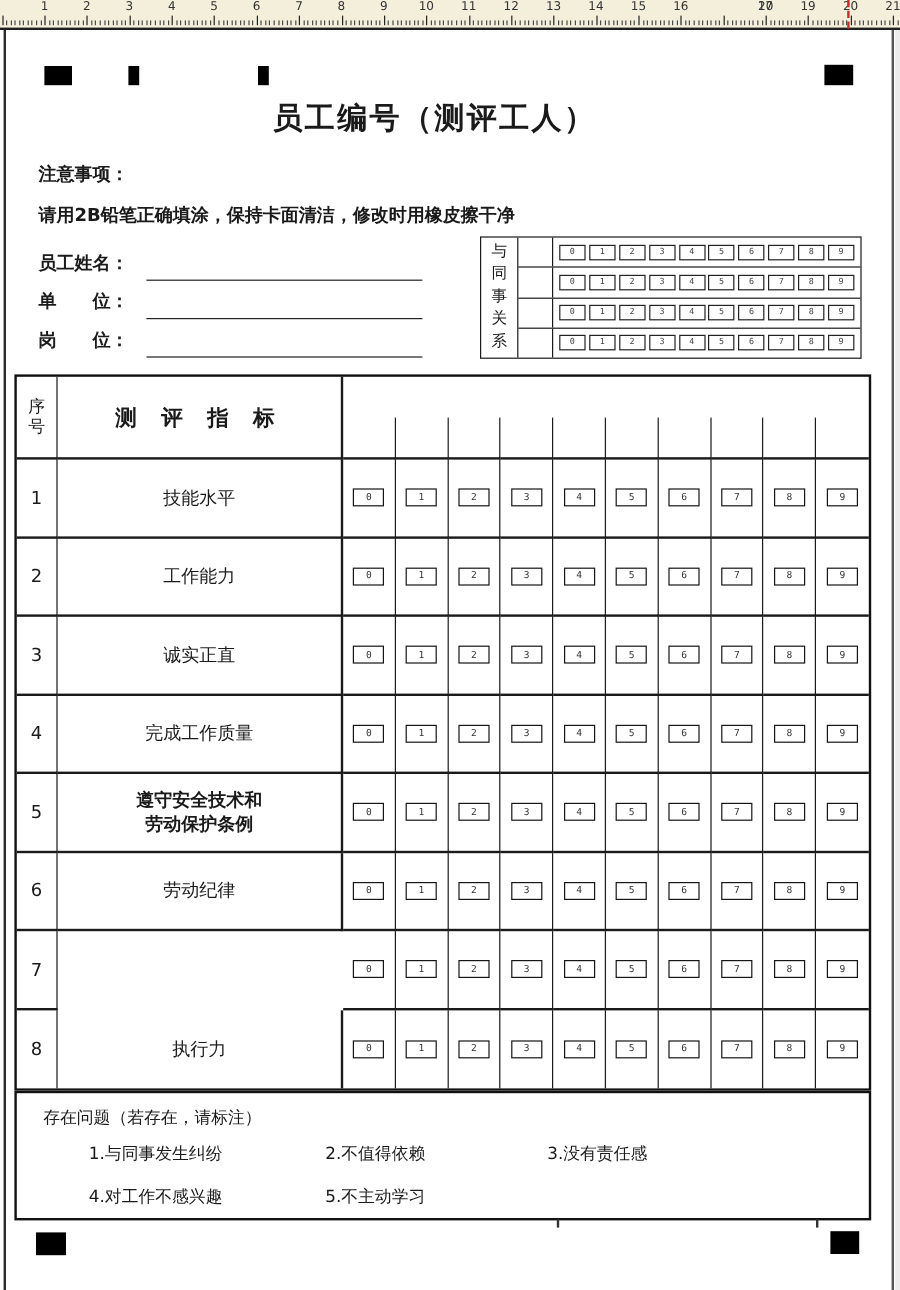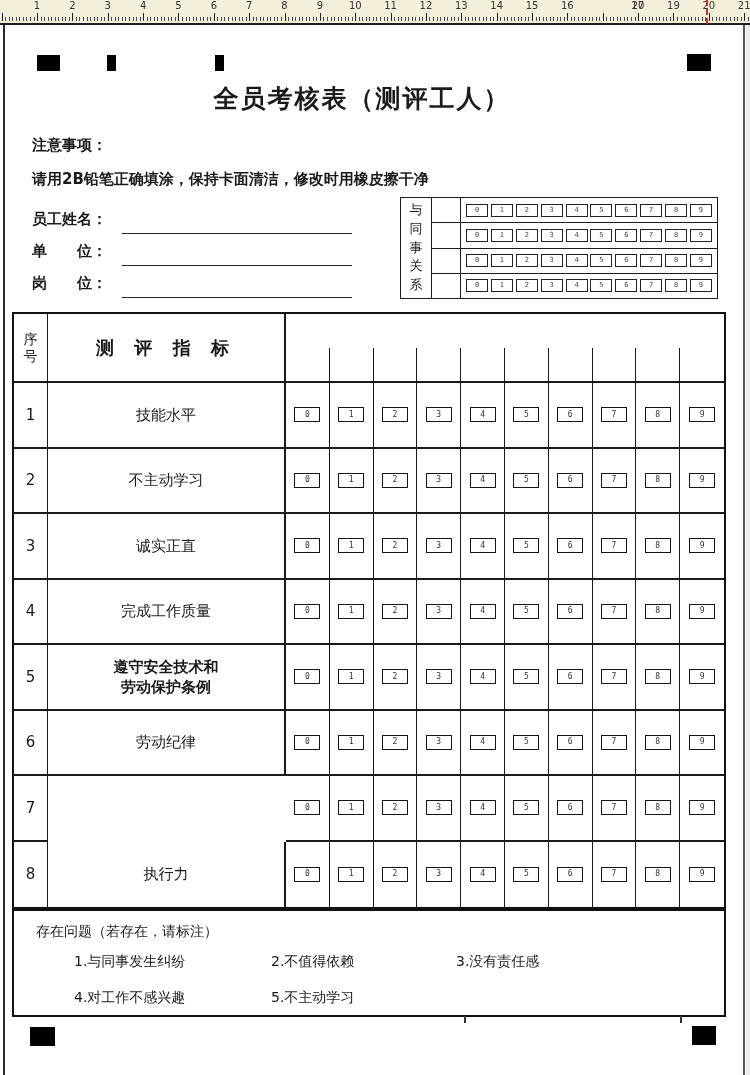--- a/index.html
+++ b/index.html
@@ -361,21 +361,21 @@
 <div class="page-right-border"></div>
 <div class="right-strip"></div>
 
 <div class="regmark" style="left:37px;top:55px;width:23px;height:16px;"></div>
 <div class="regmark" style="left:107px;top:55px;width:9px;height:16px;"></div>
 <div class="regmark" style="left:215px;top:55px;width:9px;height:16px;"></div>
 <div class="regmark" style="left:687px;top:54px;width:24px;height:17px;"></div>
 <div class="regmark" style="left:30px;top:1027px;width:25px;height:19px;"></div>
 <div class="regmark" style="left:692px;top:1026px;width:24px;height:19px;"></div>
 
-<div class="page-title">全员考核表（测评工人）</div>
+<div class="page-title">员工编号（测评工人）</div>
 <div class="notice-label">注意事项：</div>
 <div class="instruction">请用2B铅笔正确填涂，保持卡面清洁，修改时用橡皮擦干净</div>
 
 <div class="field-label f1">员工姓名：</div>
 <div class="field-line l1"></div>
 <div class="field-label f2">单　　位：</div>
 <div class="field-line l2"></div>
 <div class="field-label f3">岗　　位：</div>
 <div class="field-line l3"></div>
 
@@ -588,21 +588,21 @@
       <div class="bubble">
         <span>8</span>
       </div>
     </div>
     <div class="cell scell lastc" style="grid-area: 3 / 12;">
       <div class="bubble">
         <span>9</span>
       </div>
     </div>
     <div class="cell idx" style="grid-area: 4 / 1;">2</div>
-    <div class="cell lbl" style="grid-area: 4 / 2;">不主动学习</div>
+    <div class="cell lbl" style="grid-area: 4 / 2;">工作能力</div>
     <div class="cell scell" style="grid-area: 4 / 3;">
       <div class="bubble">
         <span>0</span>
       </div>
     </div>
     <div class="cell scell" style="grid-area: 4 / 4;">
       <div class="bubble">
         <span>1</span>
       </div>
     </div>

